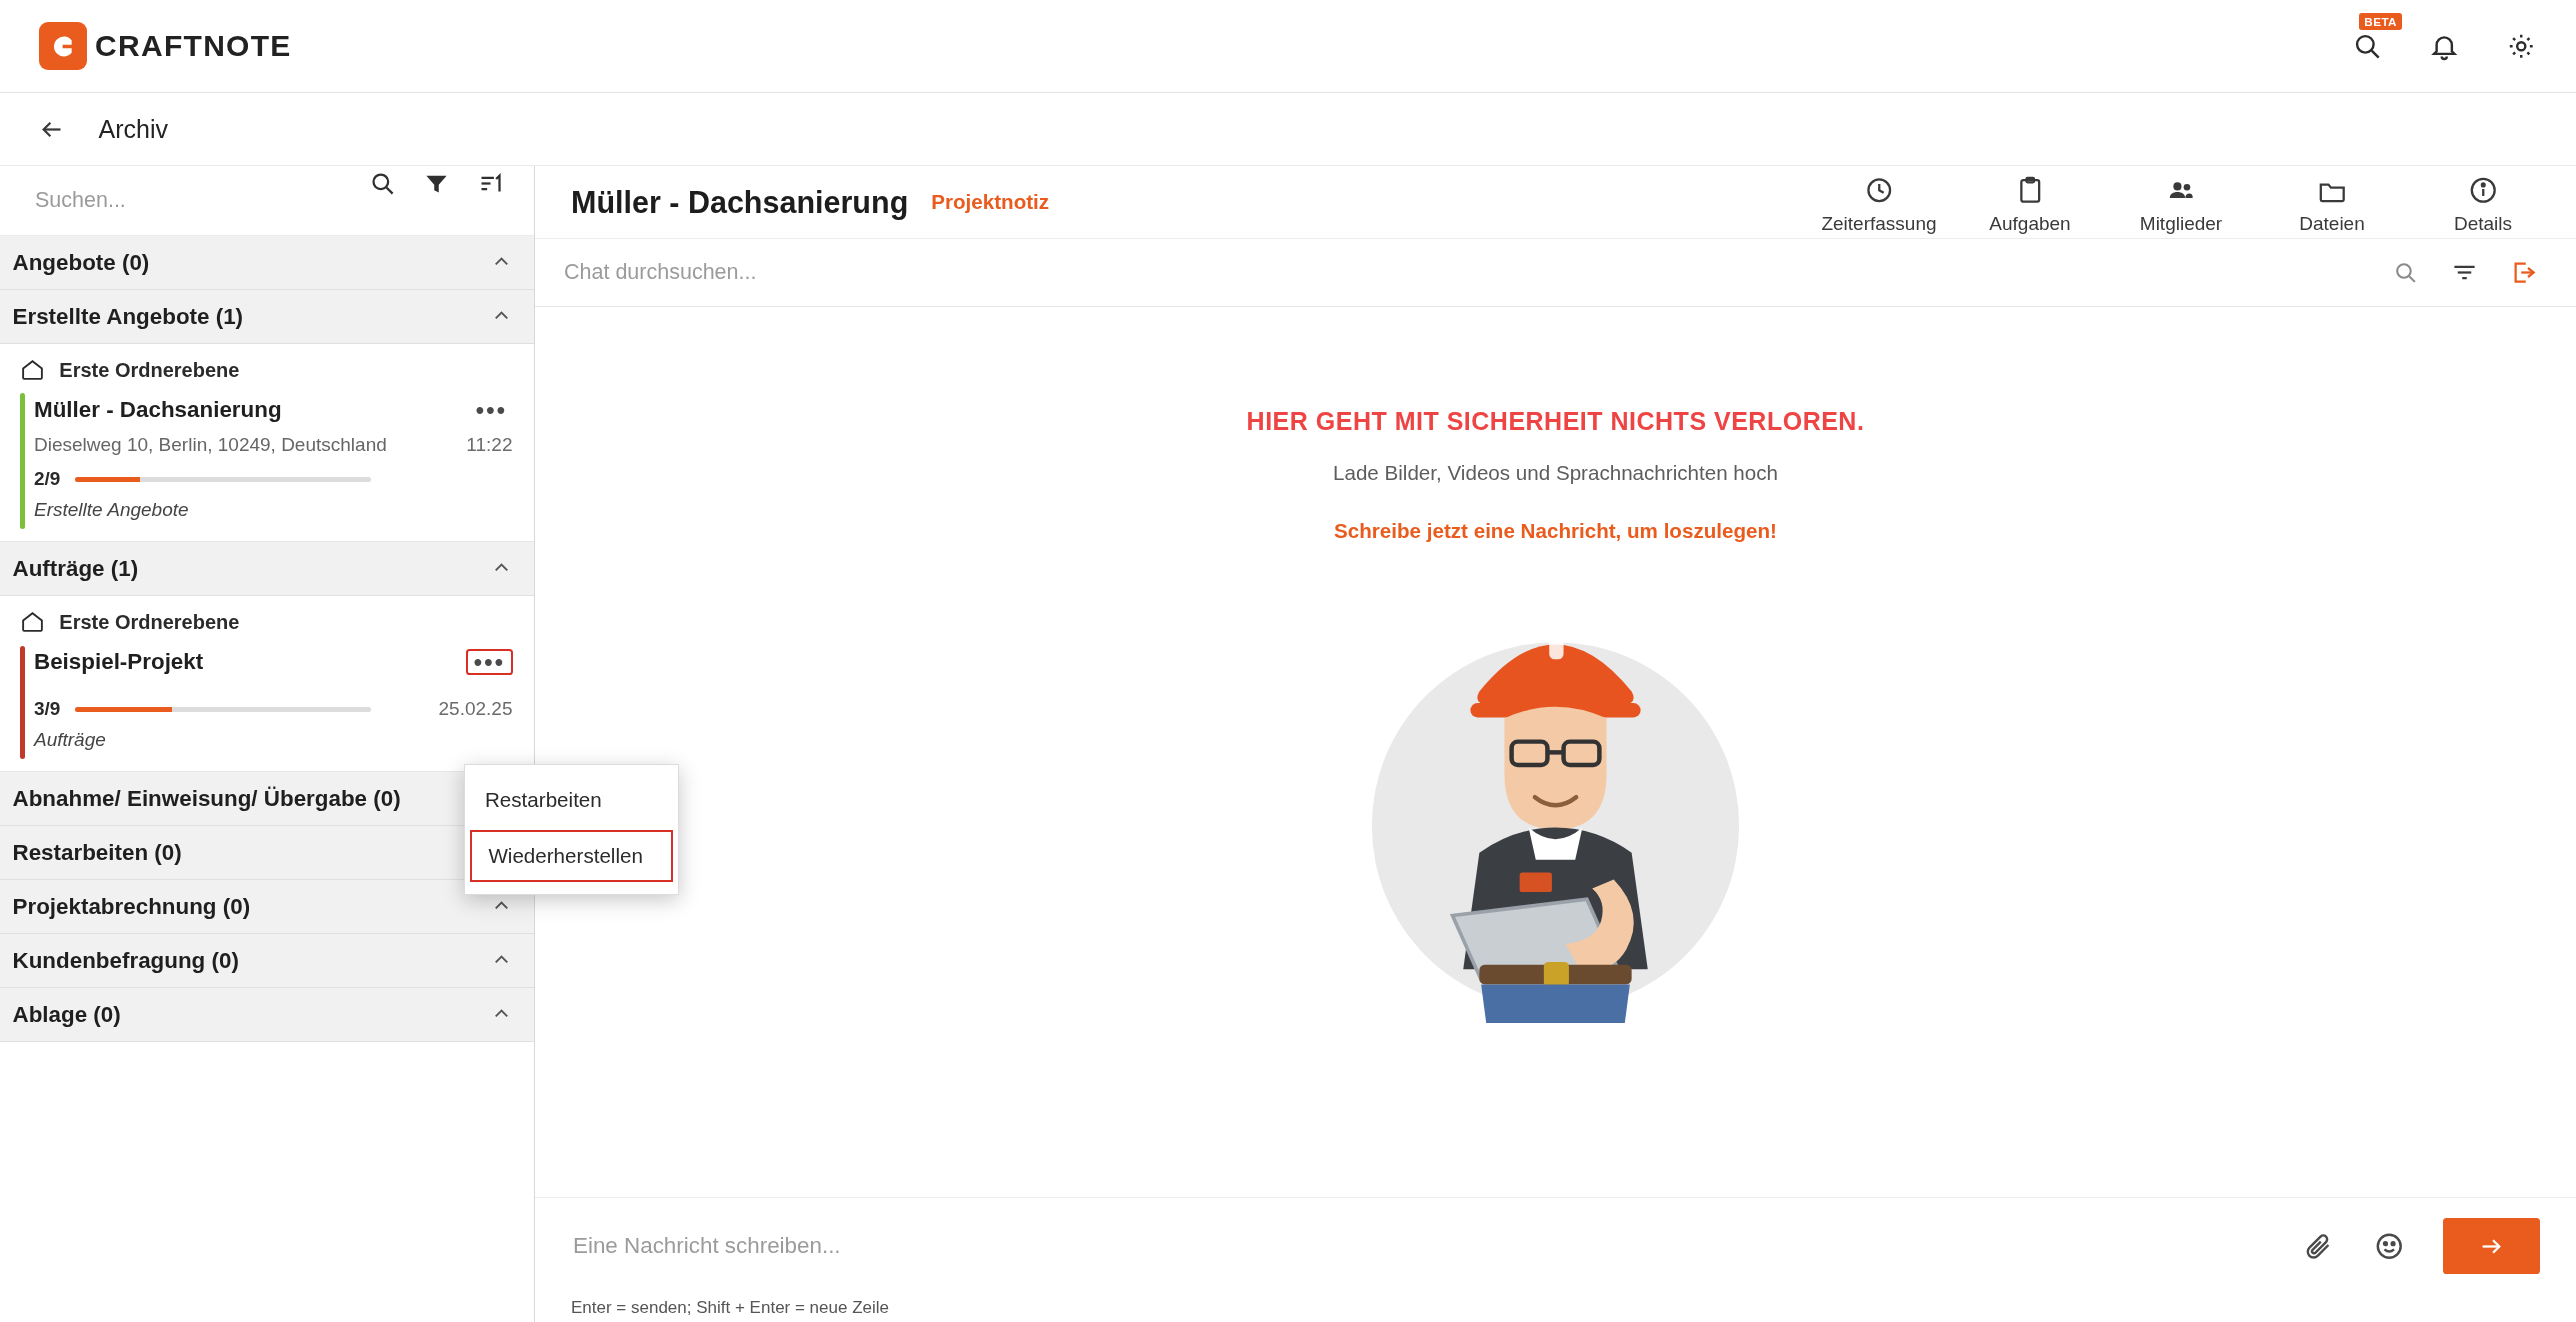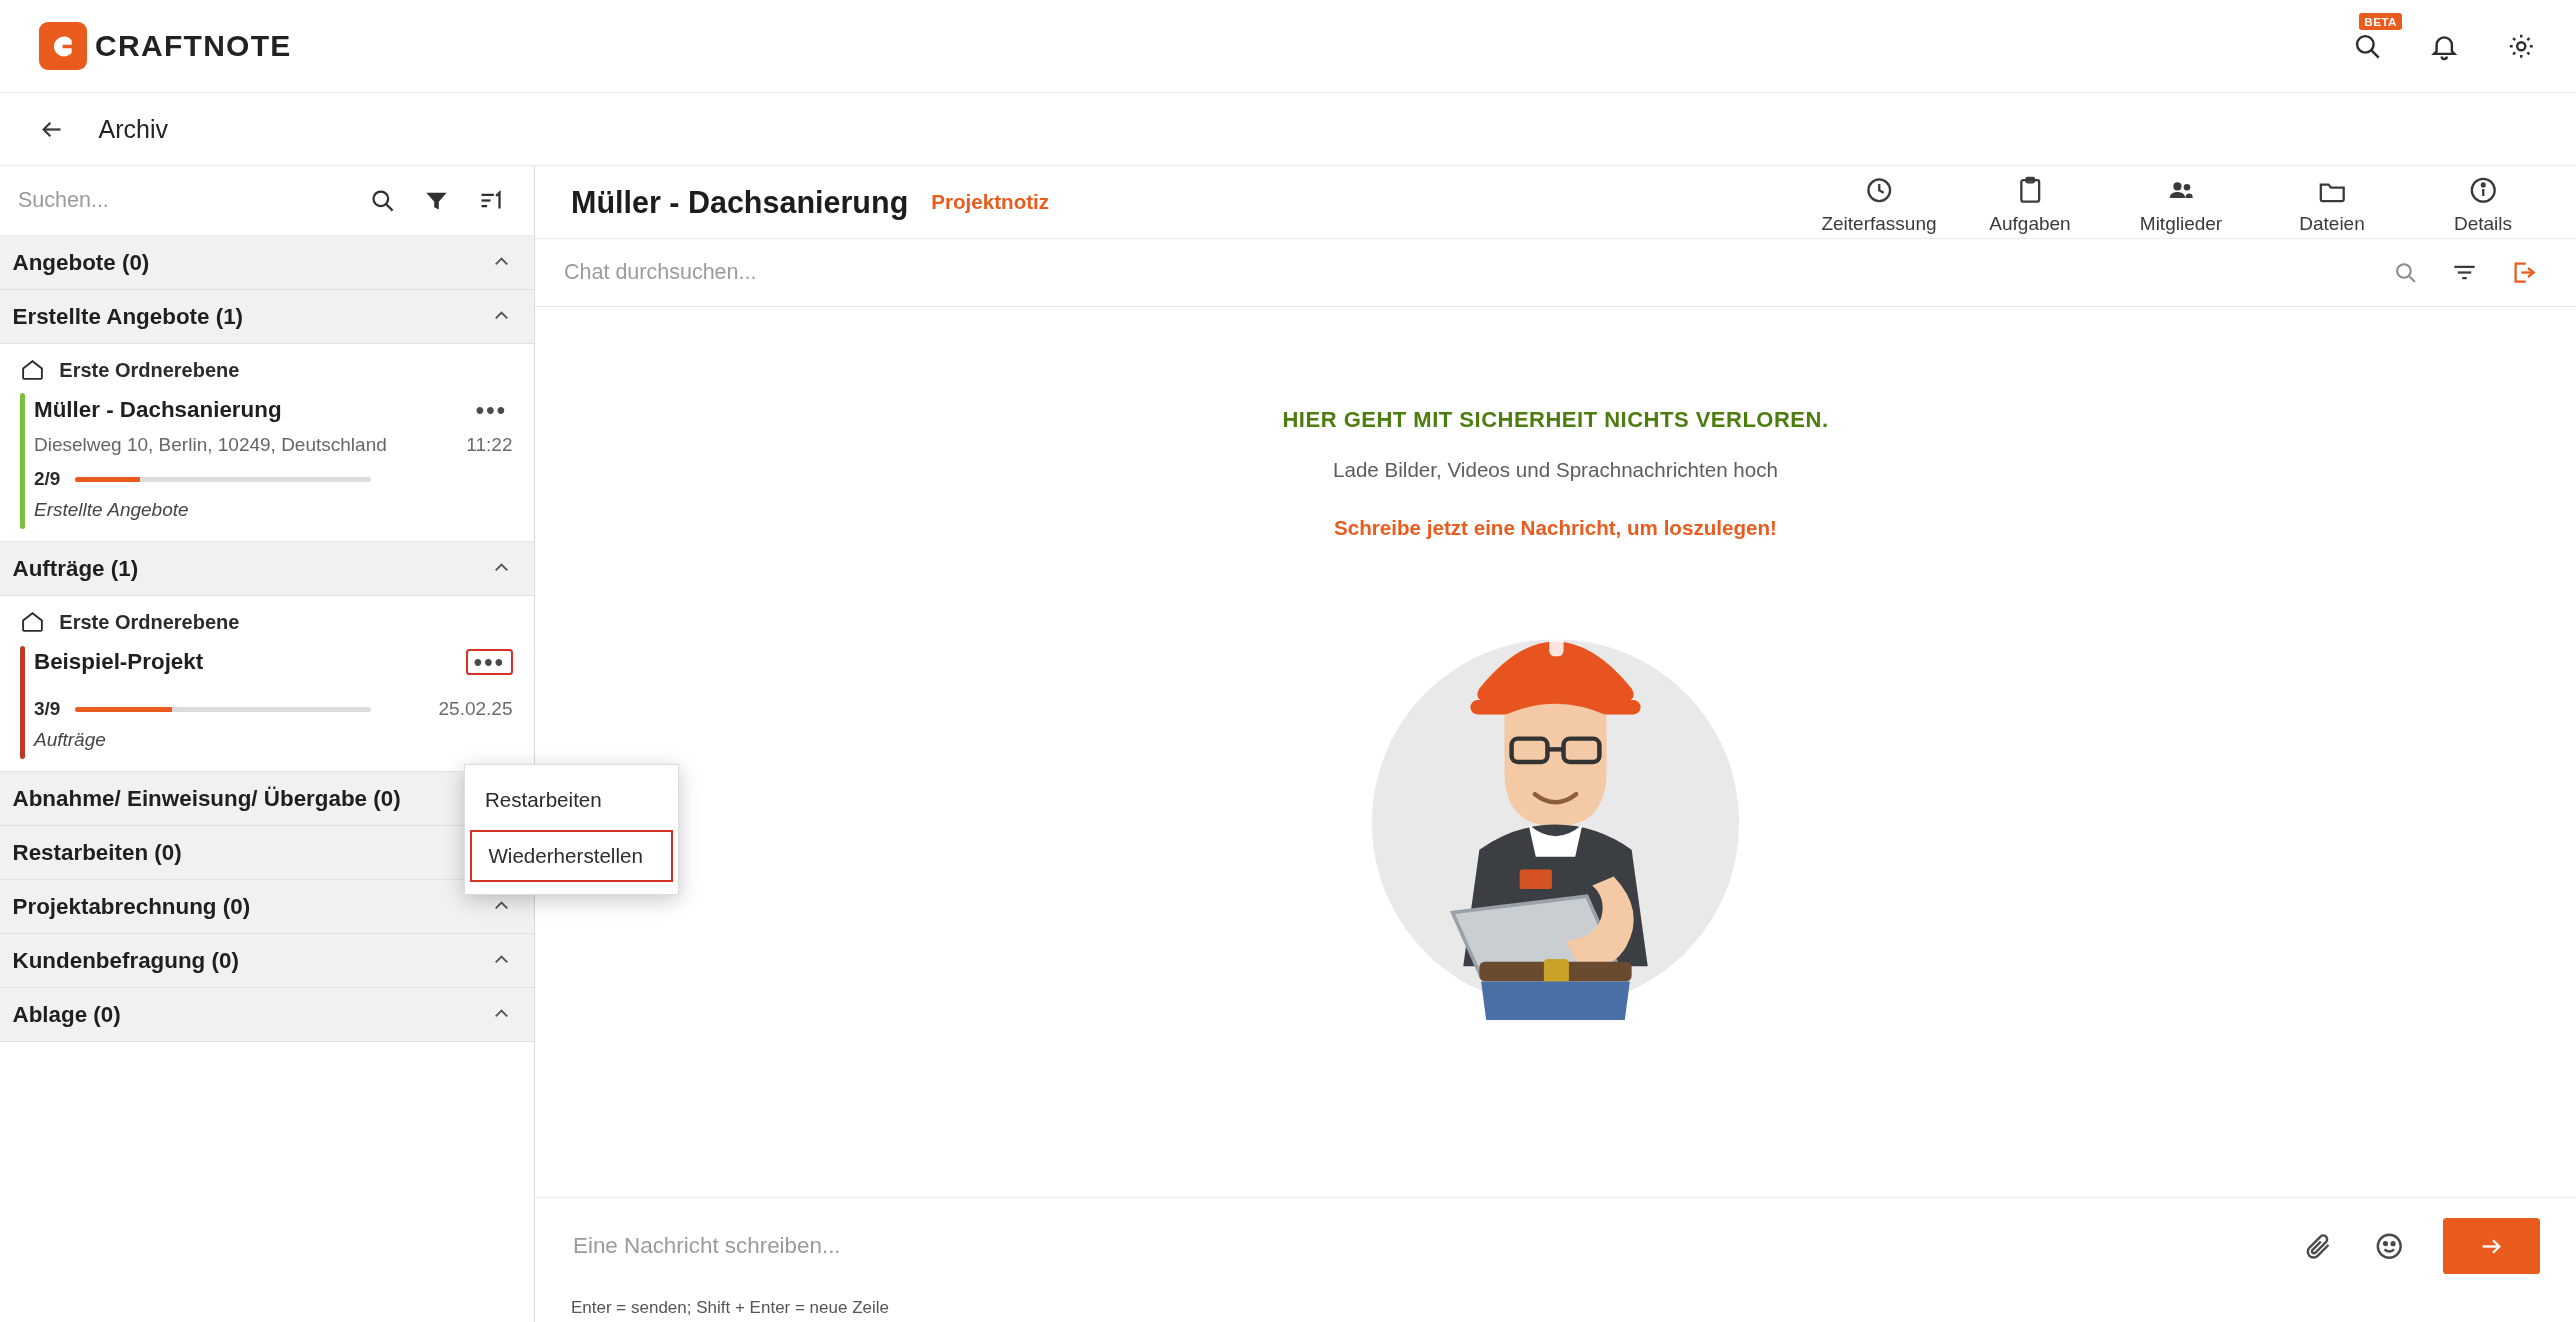--- a/index.html
+++ b/index.html
@@ -58,22 +58,22 @@
   
   .sidebar {
     width: 535px; min-width: 535px;
     background: #ffffff;
     border-right: 0.9px solid #d8d8d8;
     display: flex; flex-direction: column;
     position: relative;
   }
   .sidebar-search {
     height: 70px; min-height: 70px;
-    display: flex; align-items: center; gap: 20px;
-    padding: 0 27px 0 9px;
+    display: flex; gap: 20px;
+    padding: 0 27px 0 26px;
     border-bottom: 0.9px solid #ececec;
   }
   .sidebar-search input {
     flex: 1; border: none; outline: none;
     font-size: 21.5px; color: #3c3c3c; background: transparent;
     padding-left: 9px;
   }
   .sidebar-search input::placeholder { color: #9a9a9a; }
   .s-icon { width: 34px; height: 34px; display: flex; align-items: center; justify-content: center; color: #2f2f2f; cursor: pointer; }
 
@@ -171,21 +171,21 @@
     font-size: 21.5px; color: #3c3c3c; padding-left: 9px;
   }
   .chat-search input::placeholder { color: #9b9b9b; }
 
   .chat-body {
     flex: 1; min-height: 0;
     display: flex; flex-direction: column; align-items: center;
     padding-top: 100px;
   }
   .empty-title {
-    font-size: 22px; font-weight: 700; color: #4d7c0f; letter-spacing: 0.5px;
+    font-size: 25px; font-weight: 700; color: #ef4444; letter-spacing: 0.5px;
   }
   .empty-sub { font-size: 20.6px; color: #5d5d5d; margin-top: 25px; }
   .empty-cta { font-size: 20.6px; font-weight: 700; color: #ea5b1e; margin-top: 34px; }
 
   .hero { margin-top: 14.3px; width: 421px; height: 466px; position: relative; }
 
   .composer {
     min-height: 97px;
     display: flex; align-items: center; gap: 37px;
     padding: 0 36px 0 36px;

